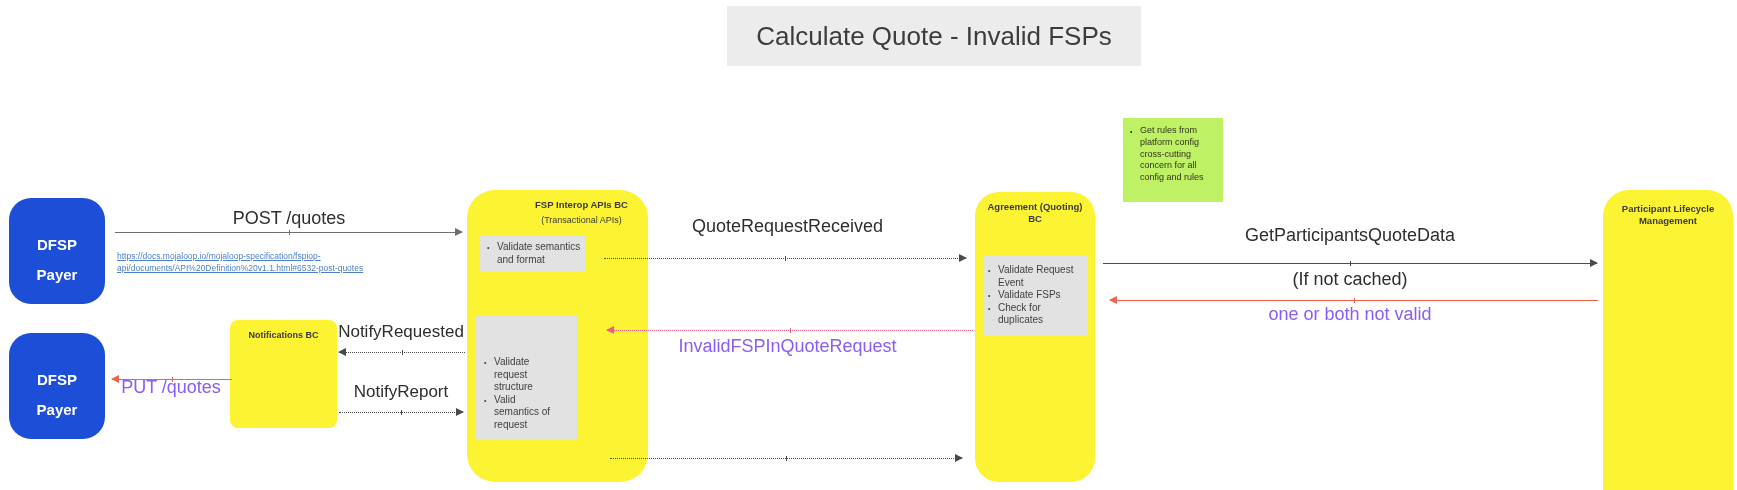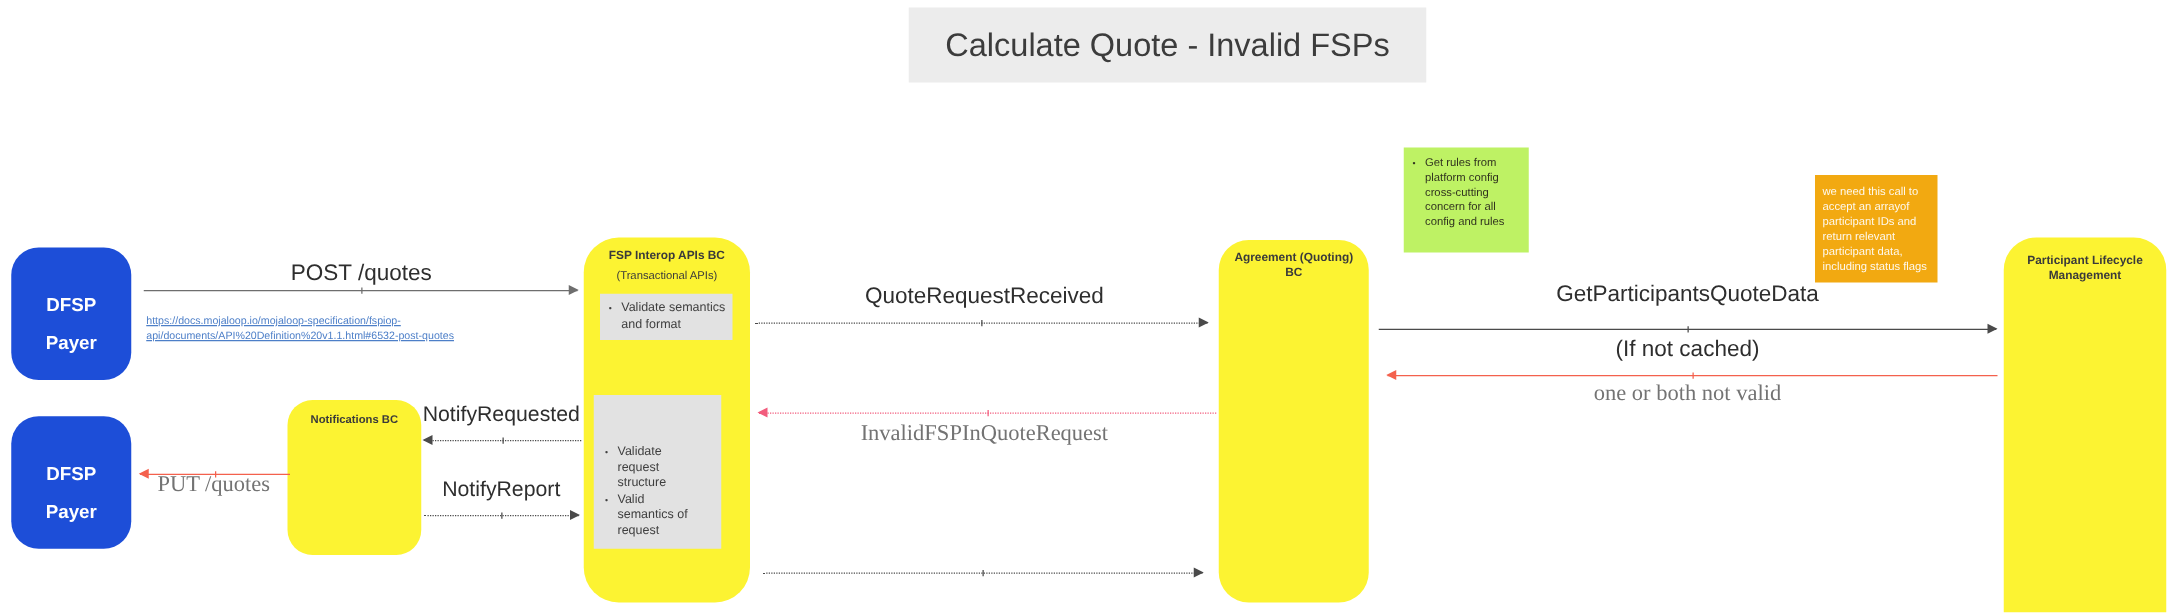--- a/index.html
+++ b/index.html
@@ -35,21 +35,21 @@
   .ln .tick{position:absolute;left:50%;top:-3px;width:1px;height:5px;background:currentColor;}
   .ah{position:absolute;top:-5px;width:0;height:0;border-top:4.5px solid transparent;border-bottom:4.5px solid transparent;}
   .ah.r{right:-1px;border-left:8px solid currentColor;}
   .ah.l{left:-1px;border-right:8px solid currentColor;}
   .c-gray{color:#6E6E6E;}
   .c-dark{color:#4A4A4A;}
   .c-red{color:#F4614D;}
   .c-pink{color:#F25C7D;}
   
   .albl{position:absolute;font-size:18px;color:#2E2E2E;text-align:center;white-space:nowrap;}
-  .albl.red{color:#737373;font-family:Liberation Serif, serif;}
+  .albl.red{color:#8b5cf6;}
   .albl.small{font-size:17px;}
   
   .spec-link{position:absolute;left:117px;top:250px;width:280px;font-size:8.5px;line-height:12px;
     color:#4D7FC8;text-decoration:underline;cursor:pointer;}
   .spec-link span{display:block;}
 </style>
 </head>
 <body>
 
 <div class="canvas">
@@ -72,59 +72,63 @@
   <div class="ln c-gray" style="left:115px;top:232px;width:347px;">
     <span class="tick"></span>
     <span class="ah r"></span>
   </div>
 
   <a class="spec-link">
     <span>https://docs.mojaloop.io/mojaloop-specification/fspiop-</span>
     <span>api/documents/API%20Definition%20v1.1.html#6532-post-quotes</span>
   </a>
 
-  <div class="actor-yellow" style="left:230px;top:320px;width:107px;height:124px;border-radius:20px;">
+  <div class="actor-yellow" style="left:230px;top:320px;width:107px;height:108px;border-radius:8px;">
     <div class="atitle" style="padding-top:9px;font-size:9px;">Notifications BC</div>
   </div>
 
-  <div class="actor-yellow" style="left:467px;top:190px;width:133px;height:292px;border-radius:28px;">
+  <div class="actor-yellow" style="left:467px;top:190px;width:133px;height:292px;border-radius:28px;padding-left:48px;">
     <div class="atitle" style="padding-top:9px;">FSP Interop APIs BC</div>
     <div class="asub">(Transactional APIs)</div>
     <div class="gnote" style="left:13px;top:45px;width:106px;">
       <ul class="blist">
         <li>Validate semantics and format</li>
       </ul>
     </div>
     <div class="gnote" style="left:8px;top:126px;width:102px;min-height:92px;box-sizing:border-box;">
       <ul class="blist" style="padding:8px 24px 8px 8px;margin-top:32px;">
         <li>Validate request structure</li>
         <li>Valid semantics of request</li>
       </ul>
     </div>
   </div>
 
   <div class="actor-yellow" style="left:975px;top:192px;width:120px;height:290px;border-radius:24px;">
     <div class="atitle" style="padding-top:9px;">Agreement (Quoting) BC</div>
+    <div class="gnote" style="left:8px;top:64px;width:104px;box-sizing:border-box;">
+      <ul class="blist" style="padding:8px 3px 8px 4px;">
+        <li>Validate Request Event</li>
+        <li>Validate FSPs</li>
+        <li>Check for duplicates</li>
+      </ul>
+    </div>
   </div>
 
   <div class="actor-yellow" style="left:1603px;top:190px;width:130px;height:372px;border-radius:26px;">
     <div class="atitle" style="padding-top:13px;">Participant Lifecycle Management</div>
   </div>
 
   <div class="note-green">
     <ul class="blist">
       <li>Get rules from platform config cross-cutting concern for all config and rules</li>
     </ul>
   </div>
 
-  <div class="note-orange">
-    <span>we need this call to accept an arrayof participant IDs and return relevant participant data, including status flags</span>
-  </div>
 
-  <div class="albl" style="left:602px;top:226px;width:371px;">QuoteRequestReceived</div>
+  <div class="albl" style="left:602px;top:216px;width:371px;">QuoteRequestReceived</div>
   <div class="ln dot c-dark" style="left:604px;top:258px;width:362px;">
     <span class="tick"></span>
     <span class="ah r"></span>
   </div>
 
   <div class="ln dot c-pink" style="left:607px;top:330px;width:366px;">
     <span class="tick"></span>
     <span class="ah l"></span>
   </div>
   <div class="albl red" style="left:602px;top:336px;width:371px;">InvalidFSPInQuoteRequest</div>

